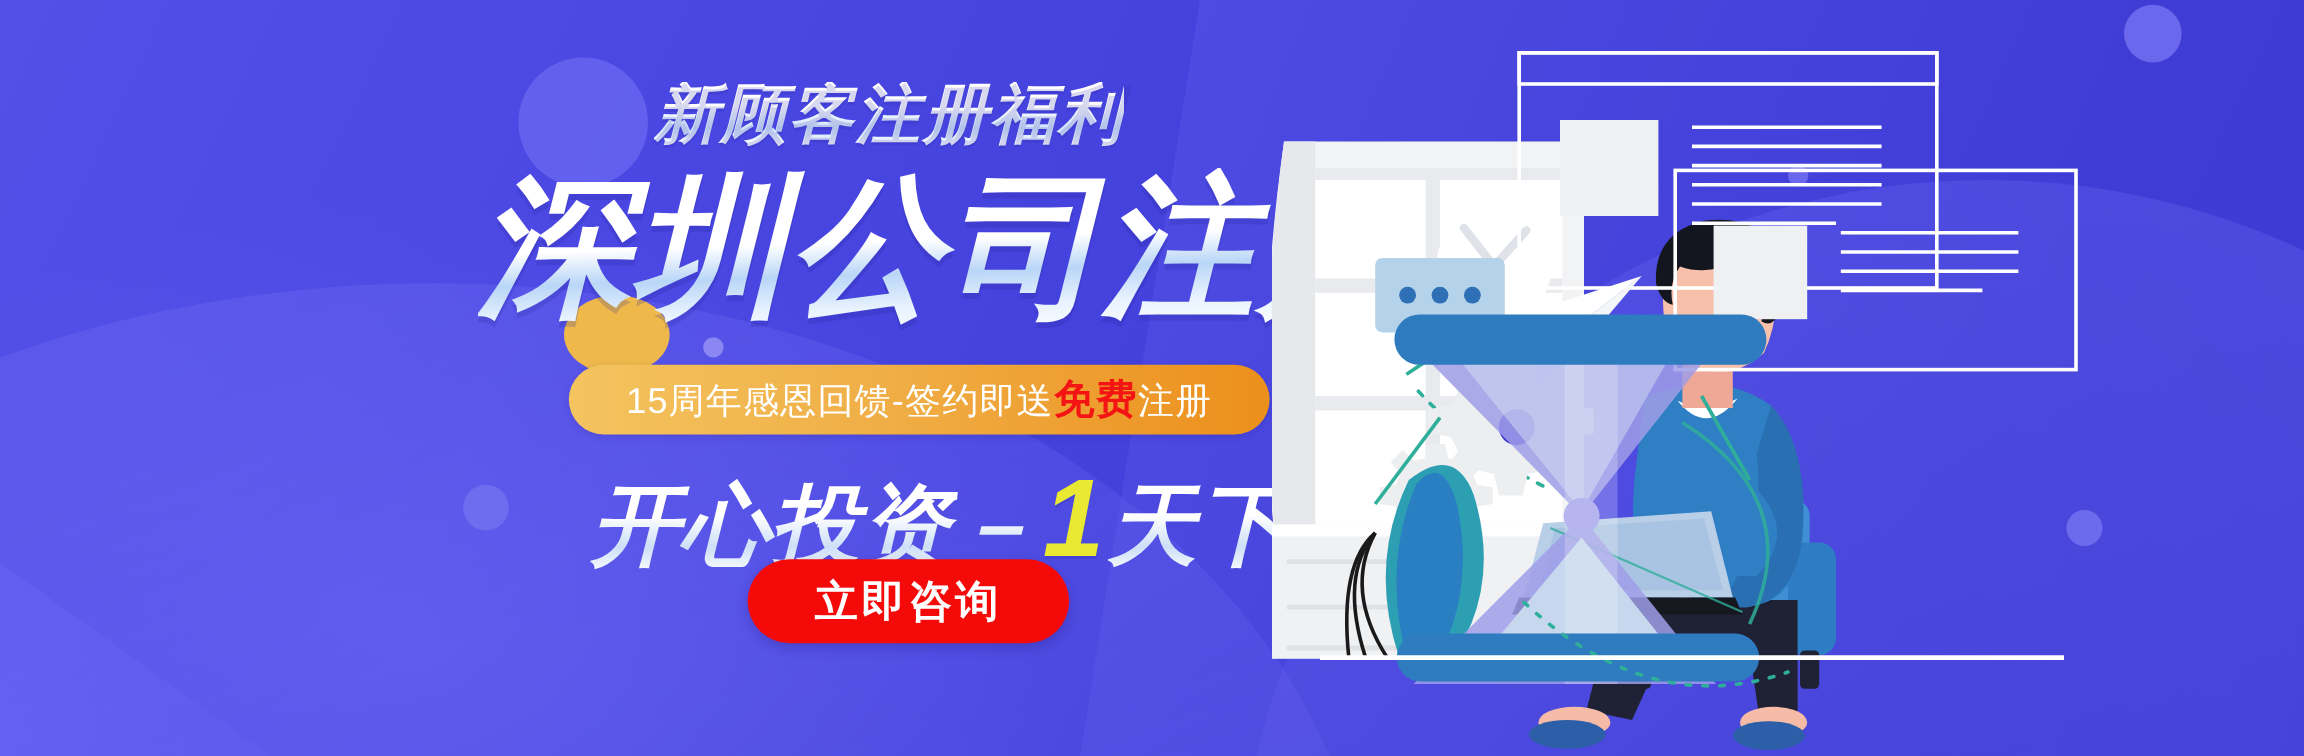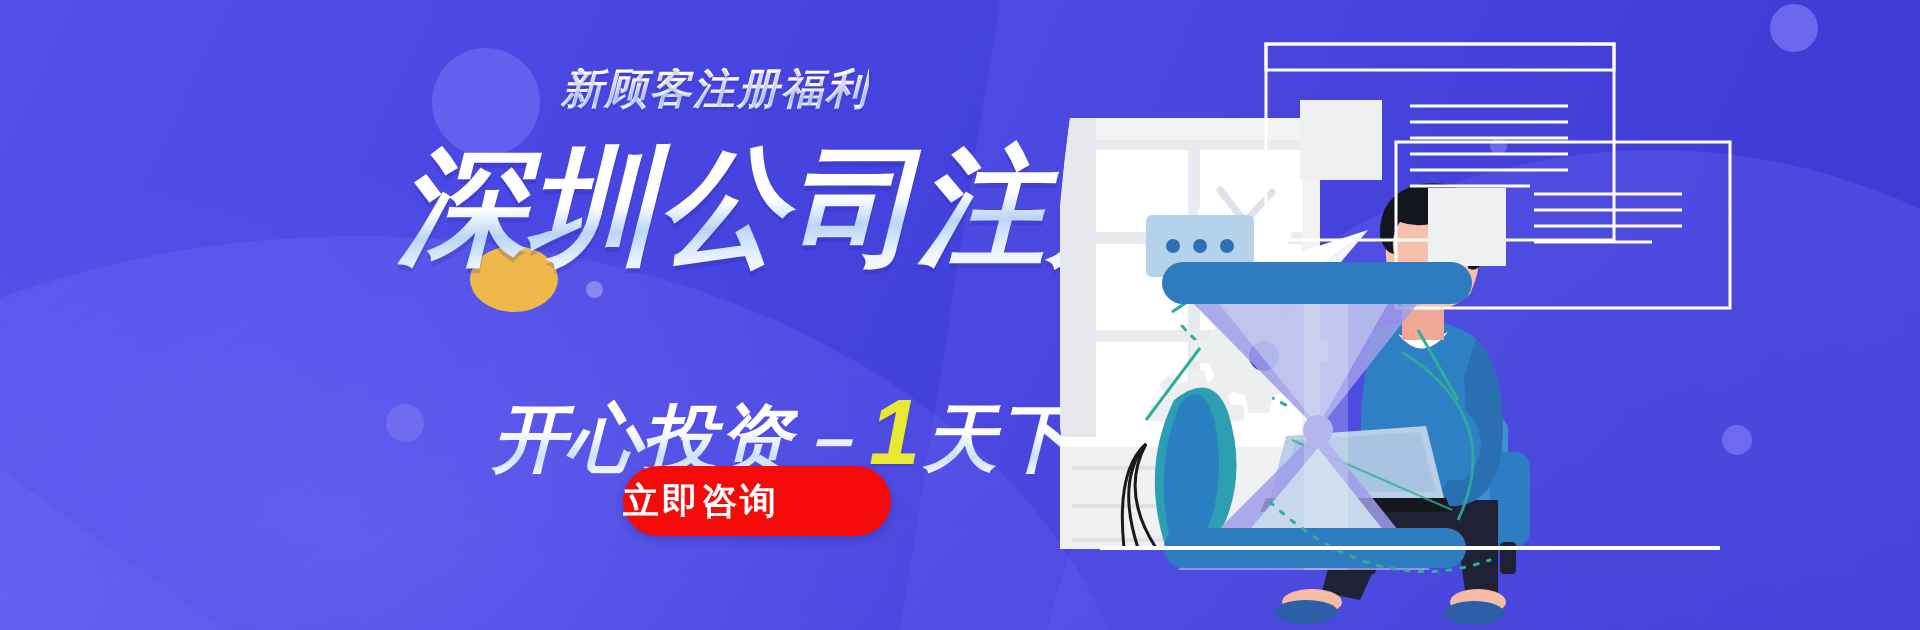--- a/index.html
+++ b/index.html
@@ -42,22 +42,22 @@
   .dot-d{ left:1722px;top:425px; width:30px;  height:30px;  background:#6d6aee; }
   .dot-e{ left:386px; top:404px; width:38px;  height:38px;  background:#6f6cf0; }
   .dot-f{ left:586px; top:281px; width:17px;  height:17px;  background:#8a87f2; }
   .dot-g{ left:1281px;top:547px; width:12px;  height:12px;  background:#6f6cf0; }
   .dot-gold{ left:470px; top:246px; width:88px; height:66px; background:#eeb84b; border-radius:50%; }
 
   
   .copy{ position:absolute; left:0; top:0; width:1160px; height:630px; }
 
   .eyebrow{
-    position:absolute; left:561px; top:68px;
-    font-size:42px; font-weight:bold; font-style:italic; letter-spacing:2px;
+    position:absolute; left:545px; top:68px;
+    font-size:54px; font-weight:bold; font-style:italic; letter-spacing:2px;
     line-height:1;
     background:linear-gradient(180deg,#ffffff 38%,#cfe4fb 72%,#ffffff 100%);
     -webkit-background-clip:text; background-clip:text; color:transparent;
     text-shadow:0 3px 0 rgba(40,40,160,.18);
     white-space:nowrap;
   }
 
   .headline{
     position:absolute; left:398px; top:140px;
     font-size:128px; font-weight:bold; font-style:italic; letter-spacing:2px;
@@ -94,21 +94,21 @@
   .tagline .num{
     color:#e9e832; font-size:92px;
     text-shadow:0 3px 0 rgba(40,40,160,.18);
     padding:0 2px;
   }
 
   .cta{
     position:absolute; left:623px; top:466px;
     width:268px; height:70px; border-radius:35px;
     background:#f50a0a; border:0;
-    display:flex; align-items:center; 
+    display:flex; align-items:center; justify-content:center;
     cursor:pointer;
     box-shadow:0 4px 10px rgba(30,20,110,.25);
   }
   .cta-label{
     font-size:36px; font-weight:bold; color:#ffffff; letter-spacing:3px;
     line-height:1;
   }
 
   
   .illus{ position:absolute; left:1060px; top:0; width:860px; height:630px; }
@@ -132,20 +132,25 @@
   <div class="dot dot-e"></div>
   <div class="dot dot-f"></div>
   <div class="dot dot-g"></div>
 
   <div class="copy">
 
     <div class="eyebrow">新顾客注册福利</div>
 
     <h1 class="headline">深圳公司注册</h1>
 
+    <div class="pill">
+      <div class="pill-text">
+        <span>15周年感恩回馈-签约即送</span><span class="free">免费</span><span>注册</span>
+      </div>
+    </div>
 
     <div class="tagline"><span class="seg">开心投资－</span><span class="num">1</span><span class="seg">天下证</span></div>
 
     <button class="cta">
       <span class="cta-label">立即咨询</span>
     </button>
   </div>
 
   <div class="illus">
     <svg width="860" height="630" viewBox="0 0 860 630" xmlns="http://www.w3.org/2000/svg">

